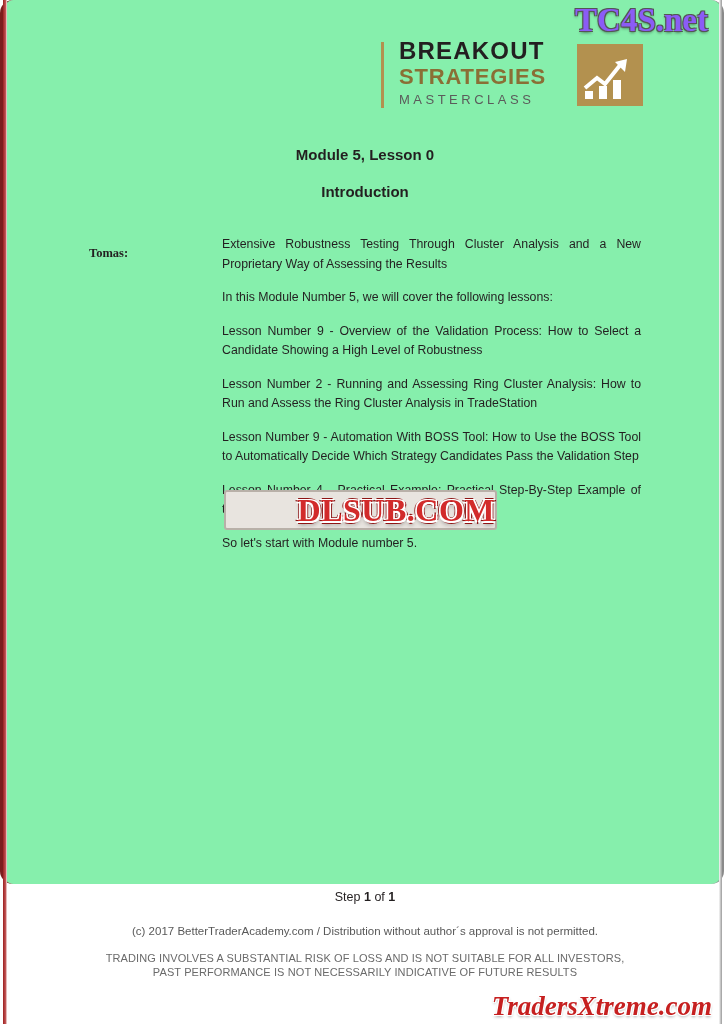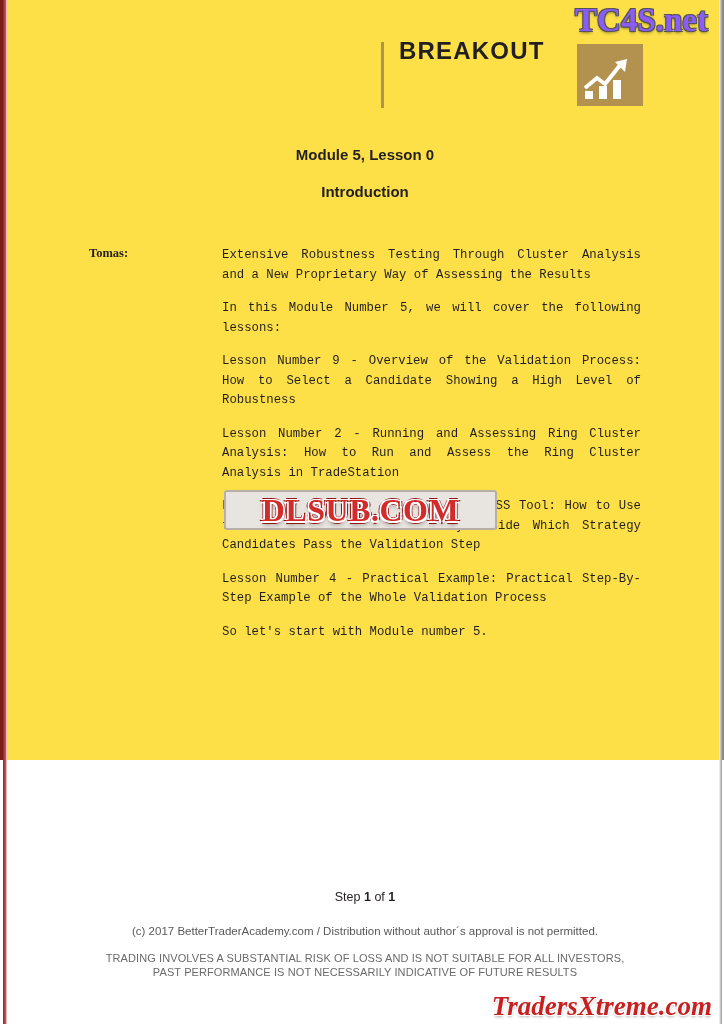--- a/index.html
+++ b/index.html
@@ -14,25 +14,26 @@
     font-family: "Liberation Serif", serif;
     color: #231f20;
     overflow: hidden;
   }
 
   
   .page {
     position: absolute;
     left: 0; top: 0;
     width: 724px;
-    height: 760px;
-    background: #fde047;
+    height: 884px;
+    background: #86efac;
     border-left: 3px solid #7c1d1d;
     border-right: 2px solid #8a8a8a;
     box-sizing: border-box;
+    border-radius: 13px;
   }
   .page-edge-left {
     position: absolute;
     left: 0; top: 0;
     width: 4px; height: 1024px;
     background: linear-gradient(to right, #9c2020, #c45a5a 70%, #ffffff);
   }
   .page-edge-right {
     position: absolute;
     right: 0; top: 0;
@@ -143,44 +144,44 @@
     font-family: Liberation Serif, serif;
     font-size: 12.5px;
     font-weight: bold;
     color: #231f20;
   }
   .speaker .colon { font-weight: bold; }
 
   .body-col {
     position: absolute;
     left: 219px;
-    top: 246px;
+    top: 235px;
     width: 419px;
-    font-family: Liberation Mono, monospace;
+    font-family: Liberation Sans, sans-serif;
     font-size: 12.3px;
     line-height: 19.5px;
     color: #231f20;
     text-align: justify;
   }
   .body-col p {
     margin: 0 0 14px 0;
   }
   .body-col p:last-child { margin-bottom: 12px; }
 
   
   .wm-dlsub {
     position: absolute;
     left: 218px;
     top: 486px;
     width: 285px;
     height: 48px;
     z-index: 30;
     display: flex;
     align-items: center;
-    justify-content: center;
+    justify-content: flex-end;
   }
   .wm-dlsub-inner {
     font-family: "Liberation Serif", serif;
     font-size: 32px;
     font-weight: bold;
     letter-spacing: 0.5px;
     color: #d22b2b;
     background: transparent;
     text-shadow:
       -1.5px -1.5px 0 #ffffff, 1.5px -1.5px 0 #ffffff,
@@ -258,20 +259,22 @@
 
 <div class="page">
 
   <div class="page-edge-left"></div>
   <div class="page-edge-right"></div>
 
   <div class="logo">
     <div class="logo-bar"></div>
     <div class="logo-text">
       <div class="logo-line1">BREAKOUT</div>
+      <div class="logo-line2">STRATEGIES</div>
+      <div class="logo-line3">MASTERCLASS</div>
     </div>
     <div class="logo-mark">
       <svg width="66" height="62" viewBox="0 0 66 62" aria-hidden="true">
         <polyline points="8,44 20,34 28,40 44,20" fill="none" stroke="#ffffff" stroke-width="4"></polyline>
         <polygon points="38,18 50,15 48,28" fill="#ffffff"></polygon>
         <rect x="8" y="47" width="8" height="8" fill="#ffffff"></rect>
         <rect x="22" y="42" width="8" height="13" fill="#ffffff"></rect>
         <rect x="36" y="36" width="8" height="19" fill="#ffffff"></rect>
       </svg>
     </div>

